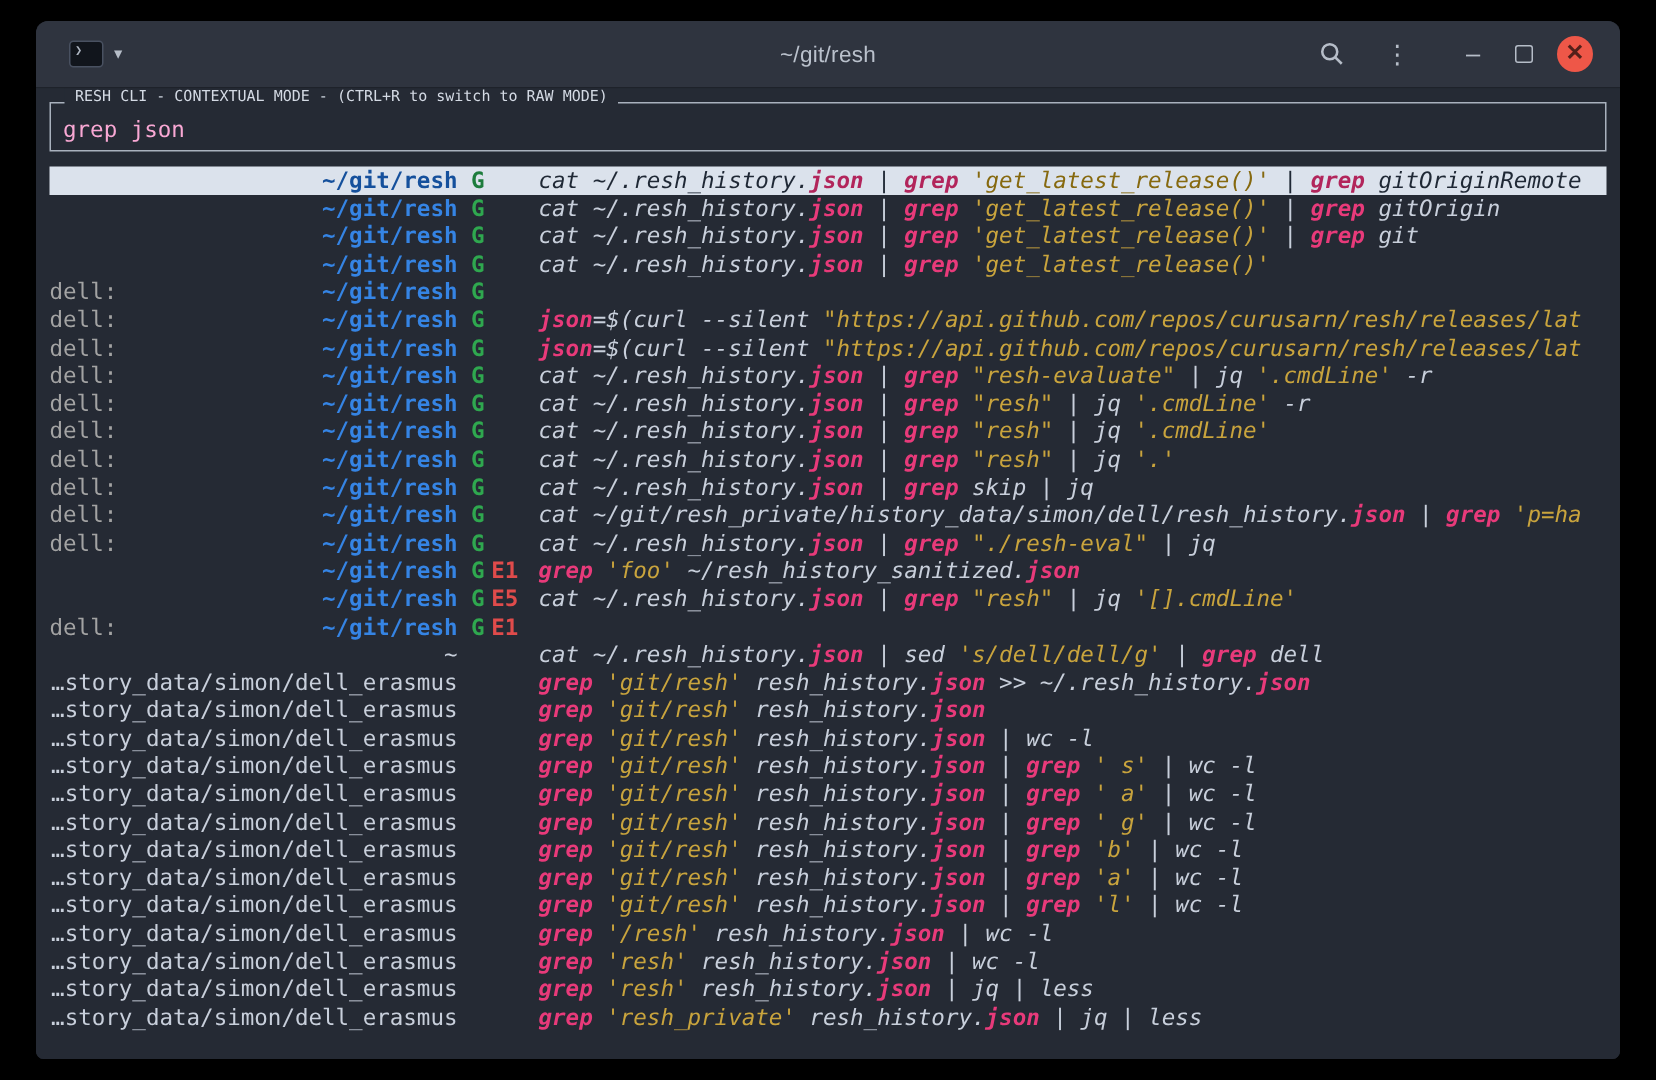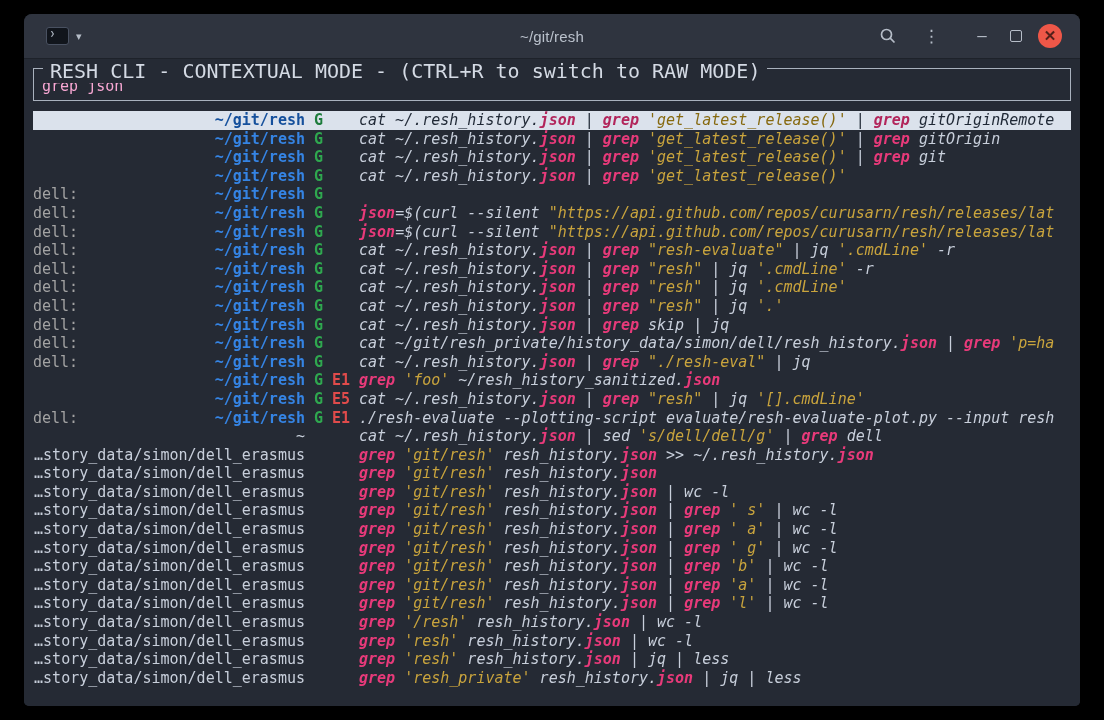--- a/index.html
+++ b/index.html
@@ -45,35 +45,35 @@
   
   .term{
     position:absolute;top:45px;left:0;right:0;bottom:0;background:#252a34;
     padding:0 9px;font-size:15px;color:#c8cfdb;overflow:hidden;
   }
   .searchbox{
     margin-top:9px;height:31px;border:1px solid #a9b1bd;position:relative;
   }
   .sb-title{
     position:absolute;top:-10px;left:9px;background:#252a34;padding:0 7px;
-    color:#d4dae4;font-size:20px;white-space:pre;
+    color:#d4dae4;font-size:10px;white-space:pre;
   }
   .sb-query{padding:8px 0 0 8px;color:#f9a8d4;white-space:pre;}
   
   .list{margin-top:10px;}
   .row{
     height:18.6px;line-height:18.6px;display:flex;white-space:pre;overflow:hidden;
   }
   .lcol{flex:none;width:272px;position:relative;display:inline-block;}
   .host{position:absolute;left:0;top:0;color:#a3a3a3;}
   .dir{display:block;text-align:right;overflow:hidden;}
   .dir-repo{color:#3584e4;font-weight:bold;}
   .dir-plain{color:#c8cfdb;}
   .fg{flex:none;width:18px;text-align:right;color:#2fa84f;font-weight:bold;}
-  .fe{flex:none;width:27px;text-align:right;color:#e04b4b;font-weight:bold;}
+  .fe{flex:none;width:27px;text-align:center;color:#e04b4b;font-weight:bold;}
   .cmd{flex:1;min-width:0;margin-left:9px;overflow:hidden;font-style:italic;}
   .seg-p{color:inherit;}
   .seg-m{color:#e83a7a;font-weight:bold;}
   .seg-y{color:#c9a43d;}
   .row.selected{background:#dbe2ec;color:#1f2835;}
   .row.selected .dir-repo{color:#15509c;}
   .row.selected .fg{color:#1d7c3c;}
   .row.selected .fe{color:#a02a20;}
   .row.selected .host{color:#a03527;}
   .row.selected .seg-m{color:#b2255b;}
@@ -127,21 +127,21 @@
         <div class="row"><span class="lcol"><span class="host">dell:</span><span class="dir dir-repo">~/git/resh</span></span><span class="fg">G</span><span class="fe"></span><span class="cmd"><span class="seg-m">json</span><span class="seg-p">=$(curl --silent </span><span class="seg-y">"https://api.github.com/repos/curusarn/resh/releases/lat</span></span></div>
         <div class="row"><span class="lcol"><span class="host">dell:</span><span class="dir dir-repo">~/git/resh</span></span><span class="fg">G</span><span class="fe"></span><span class="cmd"><span class="seg-p">cat ~/.resh_history.</span><span class="seg-m">json</span><span class="seg-p"> | </span><span class="seg-m">grep</span><span class="seg-p"> </span><span class="seg-y">"resh-evaluate"</span><span class="seg-p"> | jq </span><span class="seg-y">'.cmdLine'</span><span class="seg-p"> -r</span></span></div>
         <div class="row"><span class="lcol"><span class="host">dell:</span><span class="dir dir-repo">~/git/resh</span></span><span class="fg">G</span><span class="fe"></span><span class="cmd"><span class="seg-p">cat ~/.resh_history.</span><span class="seg-m">json</span><span class="seg-p"> | </span><span class="seg-m">grep</span><span class="seg-p"> </span><span class="seg-y">"resh"</span><span class="seg-p"> | jq </span><span class="seg-y">'.cmdLine'</span><span class="seg-p"> -r</span></span></div>
         <div class="row"><span class="lcol"><span class="host">dell:</span><span class="dir dir-repo">~/git/resh</span></span><span class="fg">G</span><span class="fe"></span><span class="cmd"><span class="seg-p">cat ~/.resh_history.</span><span class="seg-m">json</span><span class="seg-p"> | </span><span class="seg-m">grep</span><span class="seg-p"> </span><span class="seg-y">"resh"</span><span class="seg-p"> | jq </span><span class="seg-y">'.cmdLine'</span></span></div>
         <div class="row"><span class="lcol"><span class="host">dell:</span><span class="dir dir-repo">~/git/resh</span></span><span class="fg">G</span><span class="fe"></span><span class="cmd"><span class="seg-p">cat ~/.resh_history.</span><span class="seg-m">json</span><span class="seg-p"> | </span><span class="seg-m">grep</span><span class="seg-p"> </span><span class="seg-y">"resh"</span><span class="seg-p"> | jq </span><span class="seg-y">'.'</span></span></div>
         <div class="row"><span class="lcol"><span class="host">dell:</span><span class="dir dir-repo">~/git/resh</span></span><span class="fg">G</span><span class="fe"></span><span class="cmd"><span class="seg-p">cat ~/.resh_history.</span><span class="seg-m">json</span><span class="seg-p"> | </span><span class="seg-m">grep</span><span class="seg-p"> skip | jq</span></span></div>
         <div class="row"><span class="lcol"><span class="host">dell:</span><span class="dir dir-repo">~/git/resh</span></span><span class="fg">G</span><span class="fe"></span><span class="cmd"><span class="seg-p">cat ~/git/resh_private/history_data/simon/dell/resh_history.</span><span class="seg-m">json</span><span class="seg-p"> | </span><span class="seg-m">grep</span><span class="seg-p"> </span><span class="seg-y">'p=ha</span></span></div>
         <div class="row"><span class="lcol"><span class="host">dell:</span><span class="dir dir-repo">~/git/resh</span></span><span class="fg">G</span><span class="fe"></span><span class="cmd"><span class="seg-p">cat ~/.resh_history.</span><span class="seg-m">json</span><span class="seg-p"> | </span><span class="seg-m">grep</span><span class="seg-p"> </span><span class="seg-y">"./resh-eval"</span><span class="seg-p"> | jq</span></span></div>
         <div class="row"><span class="lcol"><span class="host"></span><span class="dir dir-repo">~/git/resh</span></span><span class="fg">G</span><span class="fe">E1</span><span class="cmd"><span class="seg-m">grep</span><span class="seg-p"> </span><span class="seg-y">'foo'</span><span class="seg-p"> ~/resh_history_sanitized.</span><span class="seg-m">json</span></span></div>
         <div class="row"><span class="lcol"><span class="host"></span><span class="dir dir-repo">~/git/resh</span></span><span class="fg">G</span><span class="fe">E5</span><span class="cmd"><span class="seg-p">cat ~/.resh_history.</span><span class="seg-m">json</span><span class="seg-p"> | </span><span class="seg-m">grep</span><span class="seg-p"> </span><span class="seg-y">"resh"</span><span class="seg-p"> | jq </span><span class="seg-y">'[].cmdLine'</span></span></div>
-        <div class="row"><span class="lcol"><span class="host">dell:</span><span class="dir dir-repo">~/git/resh</span></span><span class="fg">G</span><span class="fe">E1</span><span class="cmd"><span class="seg-p">./resh-evaluate --plotting-script evaluate/resh-evaluate-plot.py --input resh</span></span></div>
+        <div class="row"><span class="lcol"><span class="host">dell:</span><span class="dir dir-repo">~/git/resh</span></span><span class="fg">G</span><span class="fe">E1</span></div>
         <div class="row"><span class="lcol"><span class="host"></span><span class="dir dir-plain">~</span></span><span class="fg"></span><span class="fe"></span><span class="cmd"><span class="seg-p">cat ~/.resh_history.</span><span class="seg-m">json</span><span class="seg-p"> | sed </span><span class="seg-y">'s/dell/dell/g'</span><span class="seg-p"> | </span><span class="seg-m">grep</span><span class="seg-p"> dell</span></span></div>
         <div class="row"><span class="lcol"><span class="host"></span><span class="dir dir-plain">…story_data/simon/dell_erasmus</span></span><span class="fg"></span><span class="fe"></span><span class="cmd"><span class="seg-m">grep</span><span class="seg-p"> </span><span class="seg-y">'git/resh'</span><span class="seg-p"> resh_history.</span><span class="seg-m">json</span><span class="seg-p"> &gt;&gt; ~/.resh_history.</span><span class="seg-m">json</span></span></div>
         <div class="row"><span class="lcol"><span class="host"></span><span class="dir dir-plain">…story_data/simon/dell_erasmus</span></span><span class="fg"></span><span class="fe"></span><span class="cmd"><span class="seg-m">grep</span><span class="seg-p"> </span><span class="seg-y">'git/resh'</span><span class="seg-p"> resh_history.</span><span class="seg-m">json</span></span></div>
         <div class="row"><span class="lcol"><span class="host"></span><span class="dir dir-plain">…story_data/simon/dell_erasmus</span></span><span class="fg"></span><span class="fe"></span><span class="cmd"><span class="seg-m">grep</span><span class="seg-p"> </span><span class="seg-y">'git/resh'</span><span class="seg-p"> resh_history.</span><span class="seg-m">json</span><span class="seg-p"> | wc -l</span></span></div>
         <div class="row"><span class="lcol"><span class="host"></span><span class="dir dir-plain">…story_data/simon/dell_erasmus</span></span><span class="fg"></span><span class="fe"></span><span class="cmd"><span class="seg-m">grep</span><span class="seg-p"> </span><span class="seg-y">'git/resh'</span><span class="seg-p"> resh_history.</span><span class="seg-m">json</span><span class="seg-p"> | </span><span class="seg-m">grep</span><span class="seg-p"> </span><span class="seg-y">' s'</span><span class="seg-p"> | wc -l</span></span></div>
         <div class="row"><span class="lcol"><span class="host"></span><span class="dir dir-plain">…story_data/simon/dell_erasmus</span></span><span class="fg"></span><span class="fe"></span><span class="cmd"><span class="seg-m">grep</span><span class="seg-p"> </span><span class="seg-y">'git/resh'</span><span class="seg-p"> resh_history.</span><span class="seg-m">json</span><span class="seg-p"> | </span><span class="seg-m">grep</span><span class="seg-p"> </span><span class="seg-y">' a'</span><span class="seg-p"> | wc -l</span></span></div>
         <div class="row"><span class="lcol"><span class="host"></span><span class="dir dir-plain">…story_data/simon/dell_erasmus</span></span><span class="fg"></span><span class="fe"></span><span class="cmd"><span class="seg-m">grep</span><span class="seg-p"> </span><span class="seg-y">'git/resh'</span><span class="seg-p"> resh_history.</span><span class="seg-m">json</span><span class="seg-p"> | </span><span class="seg-m">grep</span><span class="seg-p"> </span><span class="seg-y">' g'</span><span class="seg-p"> | wc -l</span></span></div>
         <div class="row"><span class="lcol"><span class="host"></span><span class="dir dir-plain">…story_data/simon/dell_erasmus</span></span><span class="fg"></span><span class="fe"></span><span class="cmd"><span class="seg-m">grep</span><span class="seg-p"> </span><span class="seg-y">'git/resh'</span><span class="seg-p"> resh_history.</span><span class="seg-m">json</span><span class="seg-p"> | </span><span class="seg-m">grep</span><span class="seg-p"> </span><span class="seg-y">'b'</span><span class="seg-p"> | wc -l</span></span></div>
         <div class="row"><span class="lcol"><span class="host"></span><span class="dir dir-plain">…story_data/simon/dell_erasmus</span></span><span class="fg"></span><span class="fe"></span><span class="cmd"><span class="seg-m">grep</span><span class="seg-p"> </span><span class="seg-y">'git/resh'</span><span class="seg-p"> resh_history.</span><span class="seg-m">json</span><span class="seg-p"> | </span><span class="seg-m">grep</span><span class="seg-p"> </span><span class="seg-y">'a'</span><span class="seg-p"> | wc -l</span></span></div>
         <div class="row"><span class="lcol"><span class="host"></span><span class="dir dir-plain">…story_data/simon/dell_erasmus</span></span><span class="fg"></span><span class="fe"></span><span class="cmd"><span class="seg-m">grep</span><span class="seg-p"> </span><span class="seg-y">'git/resh'</span><span class="seg-p"> resh_history.</span><span class="seg-m">json</span><span class="seg-p"> | </span><span class="seg-m">grep</span><span class="seg-p"> </span><span class="seg-y">'l'</span><span class="seg-p"> | wc -l</span></span></div>

